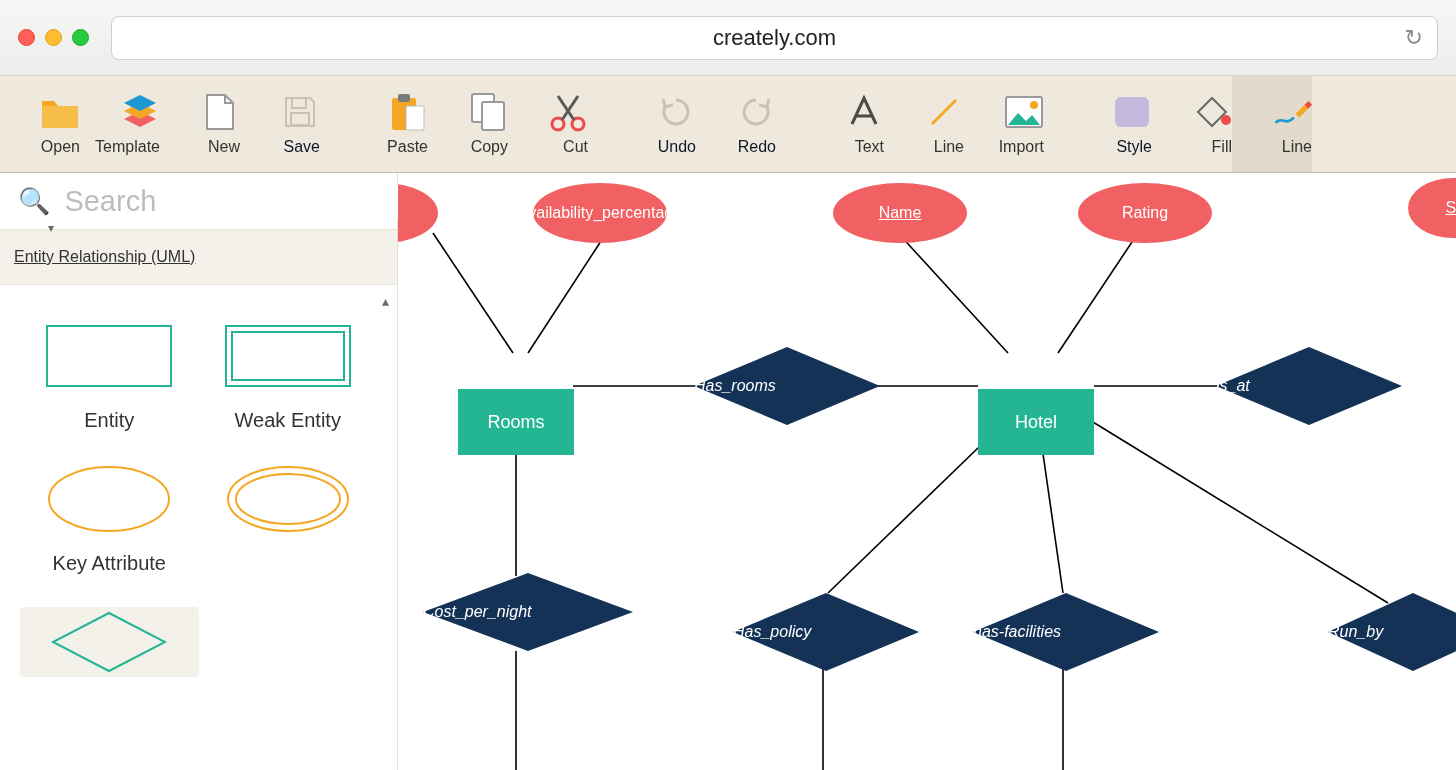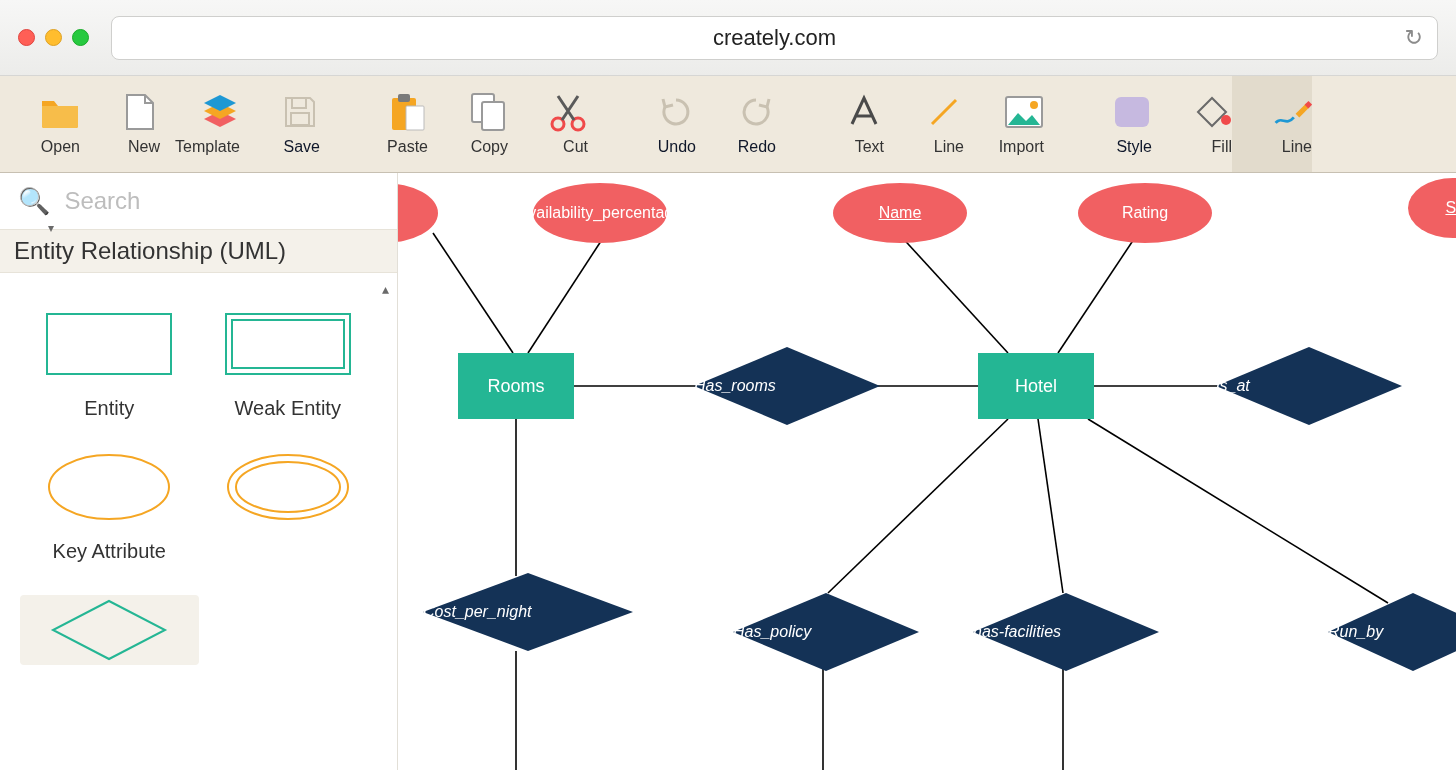--- a/index.html
+++ b/index.html
@@ -20,36 +20,36 @@
 .tool { width:80px; display:flex; flex-direction:column; align-items:flex-end; justify-content:center; gap:6px; font-size:16px; color:#333; cursor:pointer; }
 .tool.disabled { color:#0f172a; }
 .tool.active { background:#e2dbcc; }
 .tool .ticon { width:40px; height:40px; display:flex; align-items:center; justify-content:center; }
 .tool-sep { width:28px; }
 
 
 .workspace { display:flex; height: calc(770px - 76px - 97px); }
 .sidebar { width:398px; background:#fff; border-right:1px solid #e2dfd7; display:flex; flex-direction:column; position:relative; }
 .search-row { height:56px; display:flex; align-items:center; padding:0 18px 0 18px; gap:14px; }
-.search-row input { flex:1; border:none; outline:none; font-size:24px; color:#15803d; }
+.search-row input { flex:1; border:none; outline:none; font-size:29px; color:#15803d; }
 .search-row input::placeholder { color:#bdbdbd; }
 .search-caret { position:absolute; left:48px; top:48px; font-size:12px; color:#6a6a6a; }
-.category { height:44px; background:#f4f1ea; border-top:1px solid #e7e3d9; border-bottom:1px solid #e7e3d9; display:flex; align-items:center; padding-left:14px; font-size:24px; color:#333; }
+.category { height:56px; background:#f4f1ea; border-top:1px solid #e7e3d9; border-bottom:1px solid #e7e3d9; display:flex; align-items:center; padding-left:14px; font-size:16px; color:#333;text-decoration:underline; }
 .shape-scroller { flex:1; overflow:hidden; position:relative; }
 .scroll-arrow { position:absolute; right:8px; top:8px; color:#6a6a6a; font-size:14px; }
 .shape-grid { display:grid; grid-template-columns: 1fr 1fr; gap:32px 0; padding:36px 20px 20px 20px; }
 .shape-cell { display:flex; flex-direction:column; align-items:center; gap:18px; font-size:20px; color:#333; }
 .shape-thumb { width:128px; height:70px; display:flex; align-items:center; justify-content:center; }
 
 .canvas { flex:1; position:relative; background:#fff; overflow:hidden; }
 
 
 .attr-ellipse { position:absolute; width:134px; height:60px; background:#f16062; border-radius:50%; display:flex; align-items:center; justify-content:center; color:#fff; font-size:16px; text-align:center; padding:0 8px; line-height:1.2; }
 .attr-ellipse.key { text-decoration: underline; }
-.entity-rect { position:absolute; width:116px; height:66px; background:#24b694; display:flex; align-items:center; justify-content:center; color:#fff; font-size:18px; }
+.entity-rect { position:absolute; width:116px; height:66px; background:#24b694; display:flex; align-items:center; justify-content:center; color:#fff; font-size:18px;margin-top:36px; }
 .rel-diamond { position:absolute; width:186px; height:78px; display:flex; align-items:center; justify-content:flex-start;font-style:italic; }
 .rel-diamond .dshape2 { position:absolute; inset:0; }
 .rel-diamond span { position:relative; color:#fff; font-size:16px; z-index:2; }
 
 svg.lines { position:absolute; inset:0; width:100%; height:100%; }
 svg.lines line { stroke:#000; stroke-width:1.6; }
 </style>
 </head>
 <body>
 
@@ -70,37 +70,37 @@
     <div class="ticon">
       <svg width="40" height="34" viewBox="0 0 40 34">
           <path fill="#f5a623" d="M2 6h12l4 5h20v20a2 2 0 0 1-2 2H4a2 2 0 0 1-2-2z"></path>
           <path fill="#f7bd4a" d="M2 11h36v20a2 2 0 0 1-2 2H4a2 2 0 0 1-2-2z"></path>
         </svg>
     </div>
     <span>Open</span>
   </div>
   <div class="tool">
     <div class="ticon">
-      <svg width="30" height="38" viewBox="0 0 30 38">
-          <path fill="#fff" stroke="#9a9a9a" stroke-width="2" d="M2 2h18l8 8v26H2z"></path>
-          <path fill="none" stroke="#9a9a9a" stroke-width="2" d="M20 2v8h8"></path>
-        </svg>
-    </div>
-    <span>New</span>
-  </div>
-  <div class="tool">
-    <div class="ticon">
       <svg width="40" height="38" viewBox="0 0 40 38">
           <path fill="#f16062" d="M20 18 4 26l16 8 16-8z"></path>
           <path fill="#f5a623" d="M20 10 4 18l16 8 16-8z"></path>
           <path fill="#1e98d4" d="M20 2 4 10l16 8 16-8z"></path>
         </svg>
     </div>
     <span>Template</span>
   </div>
+  <div class="tool">
+    <div class="ticon">
+      <svg width="30" height="38" viewBox="0 0 30 38">
+          <path fill="#fff" stroke="#9a9a9a" stroke-width="2" d="M2 2h18l8 8v26H2z"></path>
+          <path fill="none" stroke="#9a9a9a" stroke-width="2" d="M20 2v8h8"></path>
+        </svg>
+    </div>
+    <span>New</span>
+  </div>
   <div class="tool disabled">
     <div class="ticon">
       <svg width="34" height="34" viewBox="0 0 34 34">
           <path fill="none" stroke="#c9c1b1" stroke-width="2" d="M3 3h24l4 4v24H3z"></path>
           <rect x="9" y="3" width="14" height="10" fill="none" stroke="#c9c1b1" stroke-width="2"></rect>
           <rect x="8" y="18" width="18" height="12" fill="none" stroke="#c9c1b1" stroke-width="2"></rect>
         </svg>
     </div>
     <span>Save</span>
   </div>

